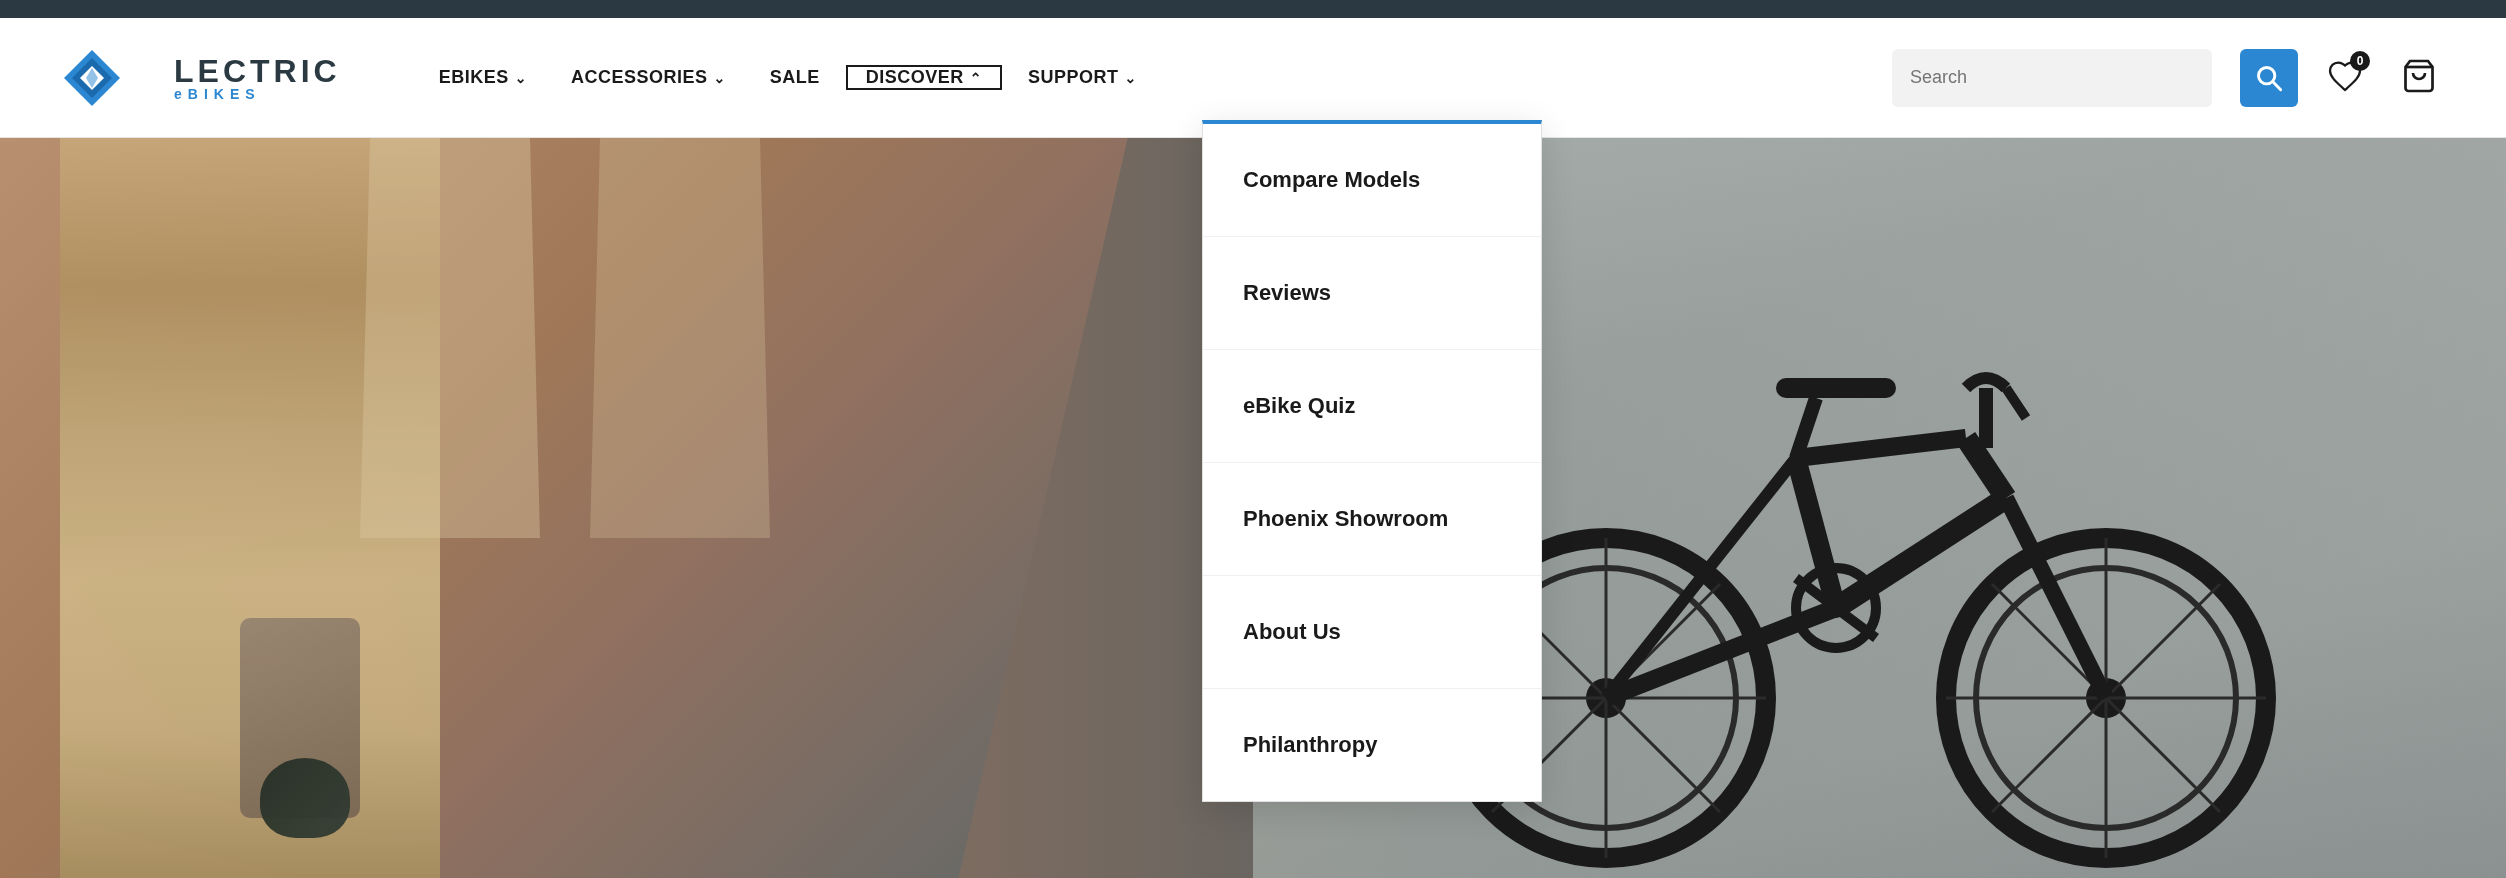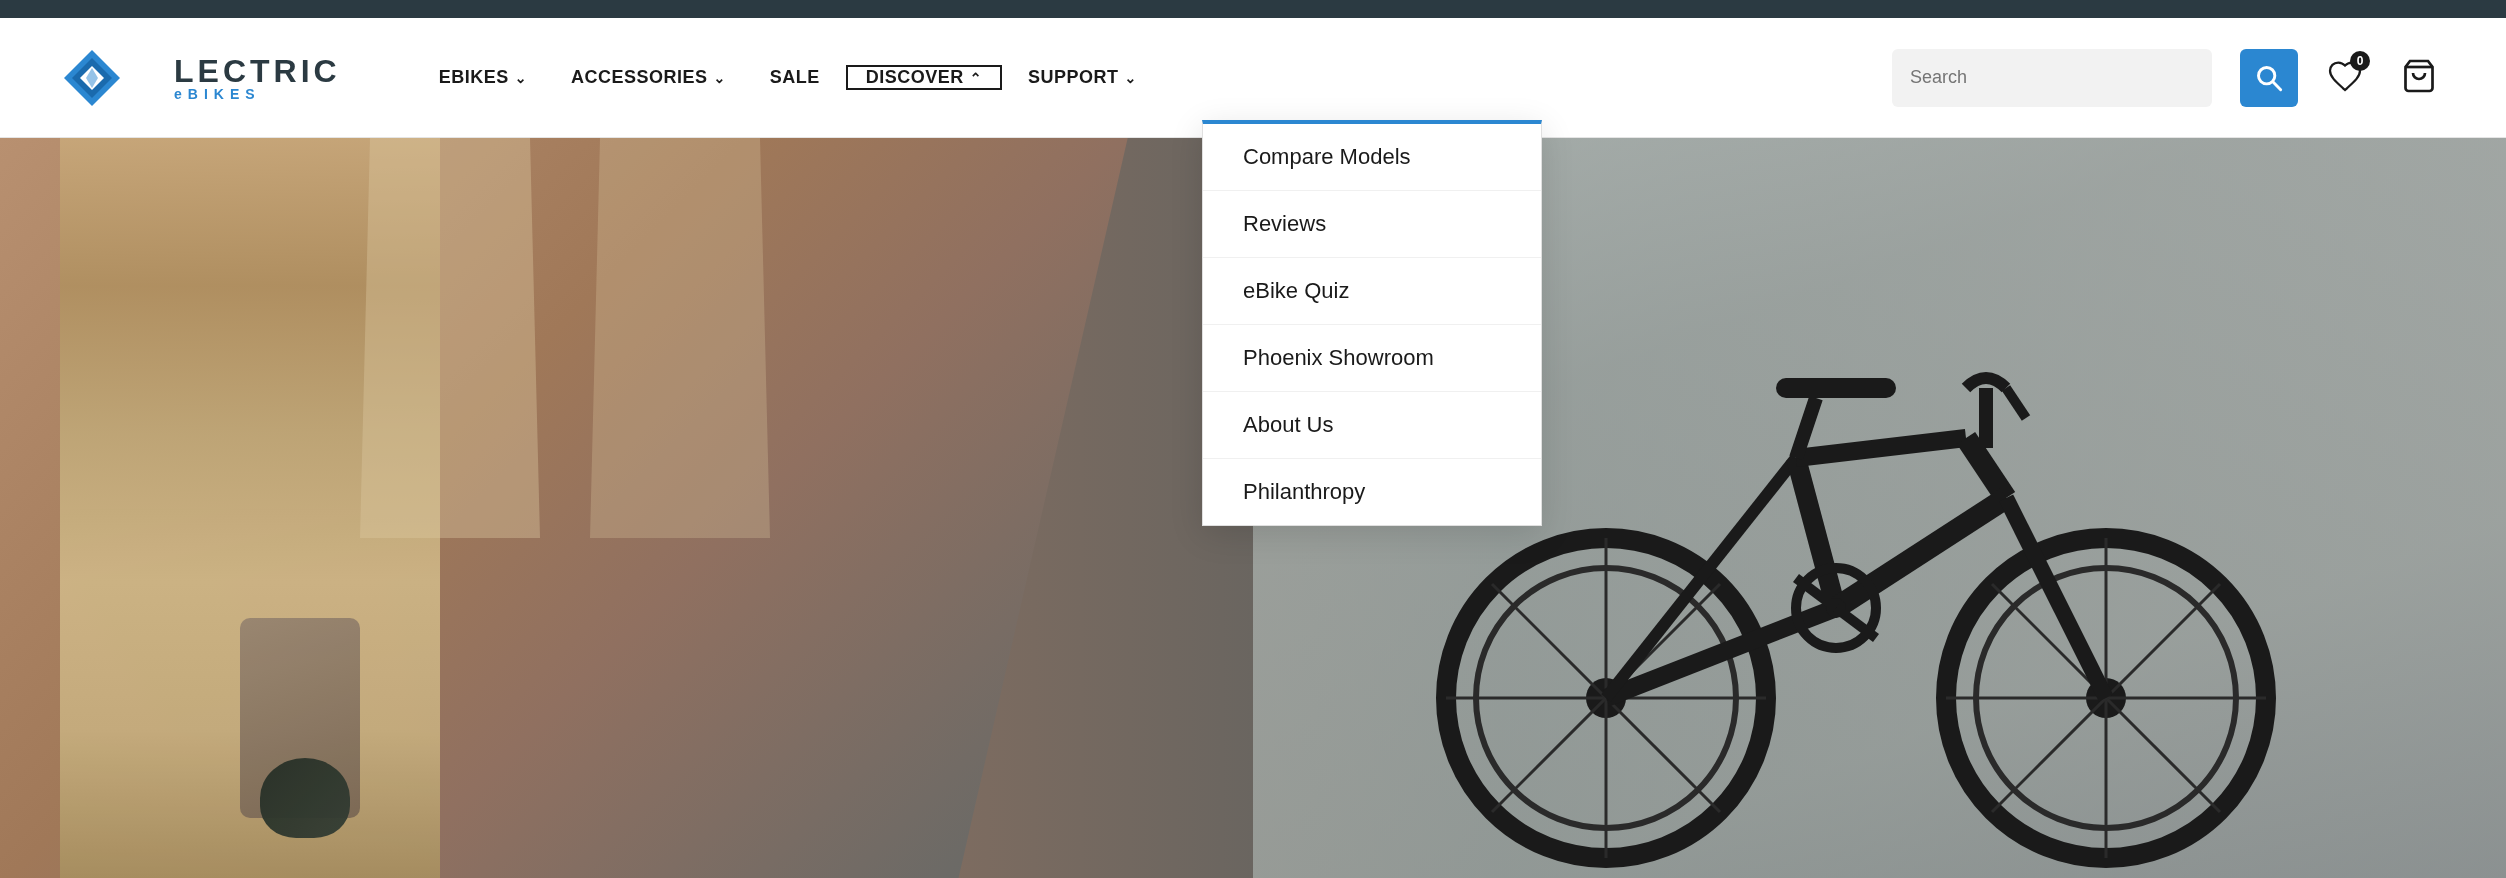--- a/index.html
+++ b/index.html
@@ -185,23 +185,23 @@
       background: #fff;
       border: 1px solid #e0e0e0;
       border-top: 4px solid #2b87d1;
       min-width: 340px;
       box-shadow: 0 8px 32px rgba(0,0,0,0.12);
       pointer-events: all;
     }
 
     .dropdown-item {
       display: block;
-      padding: 20px 40px;
+      padding: 43px 40px;
       font-size: 22px;
-      font-weight: 400;
+      font-weight: 700;
       color: #1a1a1a;
       cursor: pointer;
       border-bottom: 1px solid #f0f0f0;
       text-decoration: none;
     }
 
     .dropdown-item:last-child {
       border-bottom: none;
     }
 

